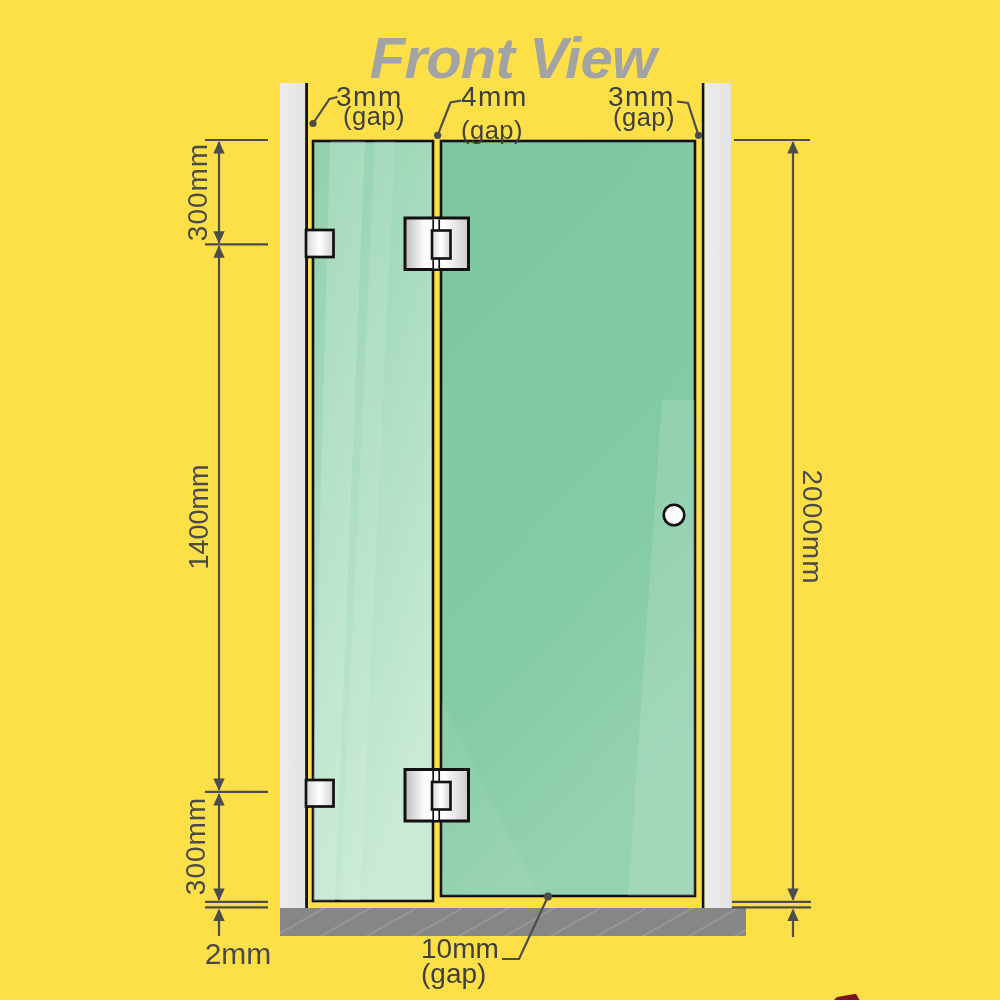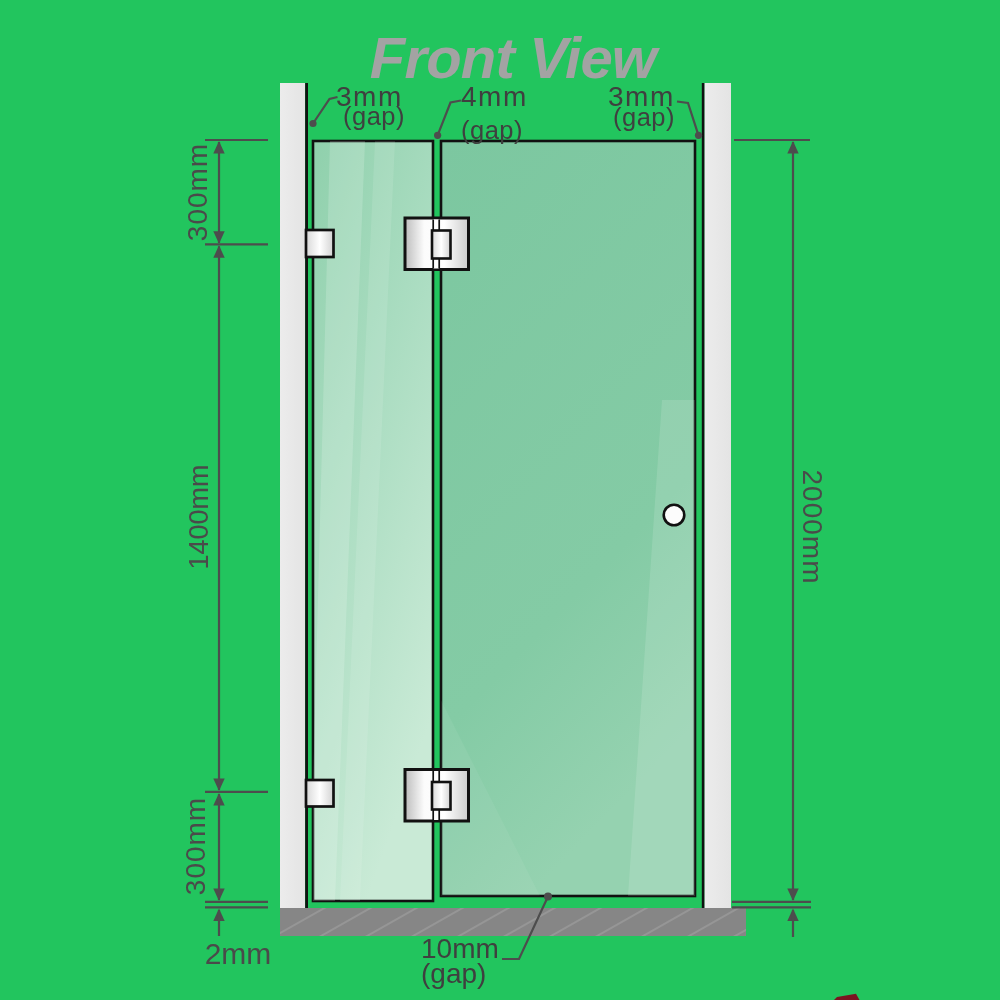--- a/index.html
+++ b/index.html
@@ -1,16 +1,16 @@
 <!DOCTYPE html>
 <html><head>
 <meta charset="utf-8">
 <style>
   html,body{margin:0;padding:0;background:#ffffff;}
-  .page{position:relative;width:1000px;height:1000px;background:#22c55e;overflow:hidden;
+  .page{position:relative;width:1000px;height:1000px;background:#fde047;overflow:hidden;
         font-family:"Liberation Sans", sans-serif;}
   svg{display:block;}
 </style>
 </head>
 <body>
 <div class="page">
 <svg width="1000" height="1000" viewBox="0 0 1000 1000" xmlns="http://www.w3.org/2000/svg">
   <defs>
     <linearGradient id="glassL" x1="0" y1="0" x2="0.45" y2="1">
       <stop offset="0" stop-color="#8fd0ac"></stop>

